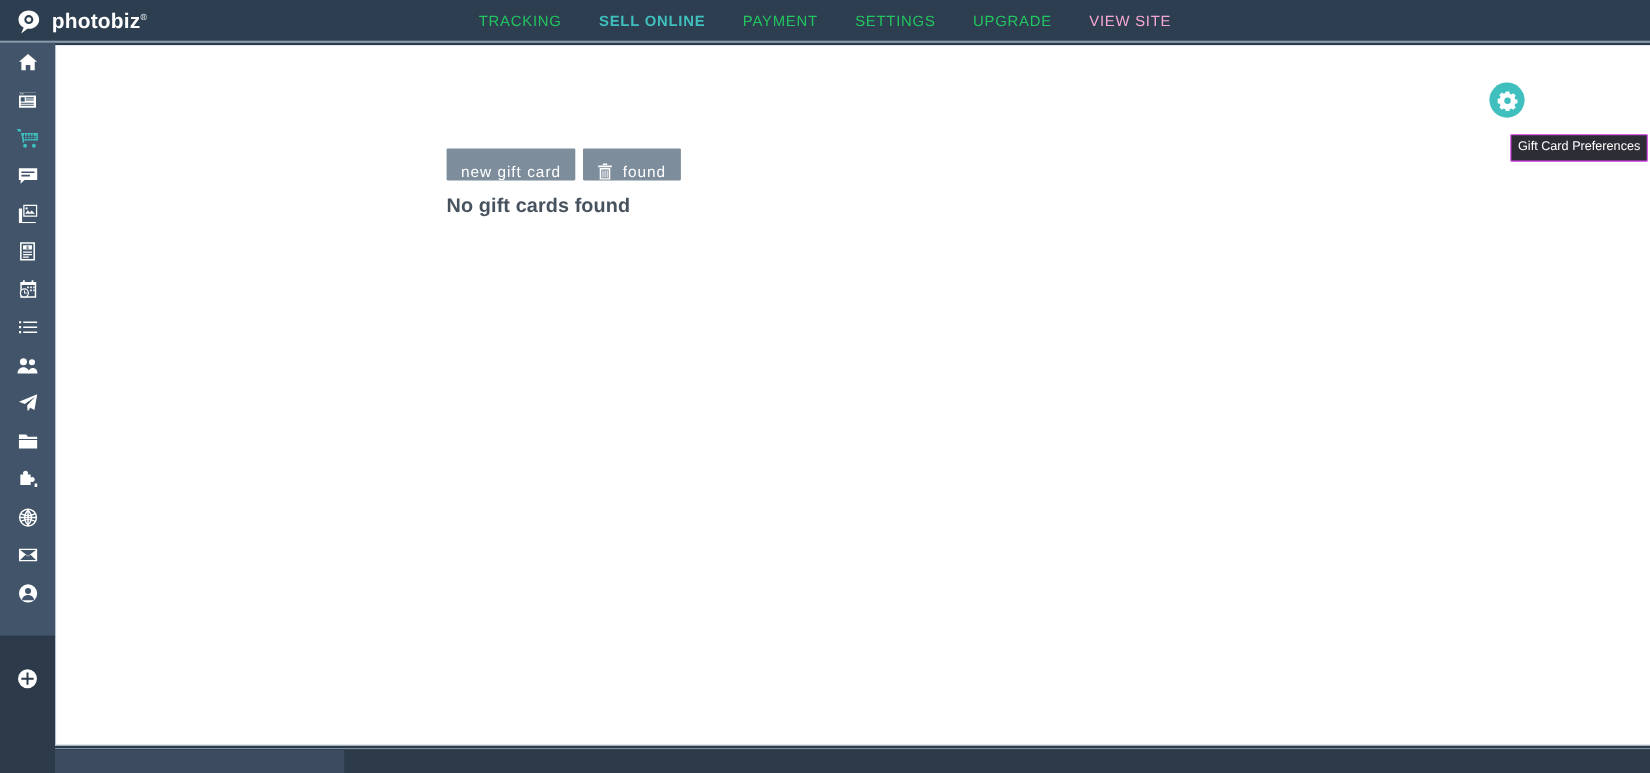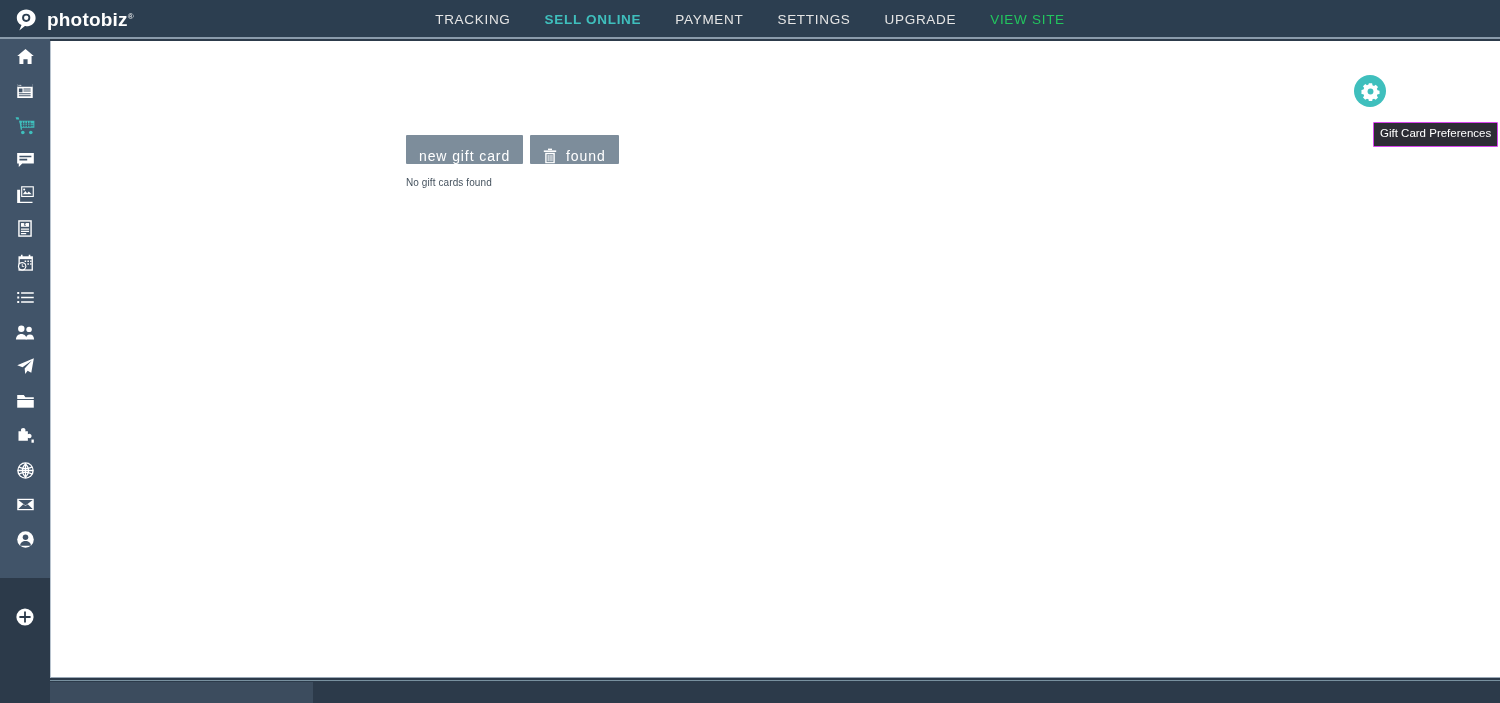--- a/index.html
+++ b/index.html
@@ -69,28 +69,28 @@
     display: flex;
     justify-content: center;
     align-items: center;
     gap: 34px;
     pointer-events: none;
   }
   .mainnav .nav-item {
     pointer-events: auto;
     font-size: 13.5px;
     letter-spacing: 0.7px;
-    color: #e5e5e5;
+    color: #22c55e;
     text-decoration: none;
     line-height: 39px;
     cursor: pointer;
     white-space: nowrap;
   }
   .nav-item.active { color: #3fbfbd; font-weight: bold; }
-  .nav-item.view-site { color: #22c55e; }
+  .nav-item.view-site { color: #f9a8d4; }
 
   
   .sidebar {
     position: absolute;
     left: 0;
     top: 39px;
     width: 50px;
     height: 664px;
     background: #2c3a4a;
   }
@@ -167,23 +167,24 @@
     gap: 9px;
     cursor: pointer;
     border-radius: 1px;
   }
   .btn .trash-ico { fill: #ffffff; display: block; }
 
   .empty-msg {
     position: absolute;
     left: 355px;
     top: 136px;
-    font-size: 10px;
+    font-size: 18px;
     color: #46535f;
     letter-spacing: 0.1px;
+    font-weight: bold;
   }
 
   
   .pref-btn {
     position: absolute;
     left: 1303px;
     top: 34px;
     width: 32px;
     height: 32px;
     border-radius: 50%;

